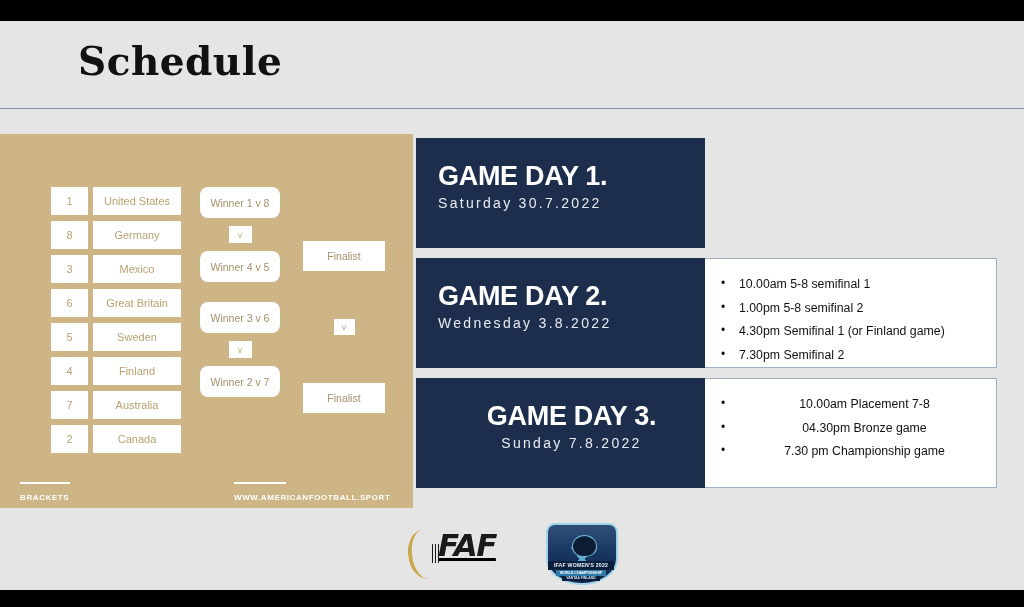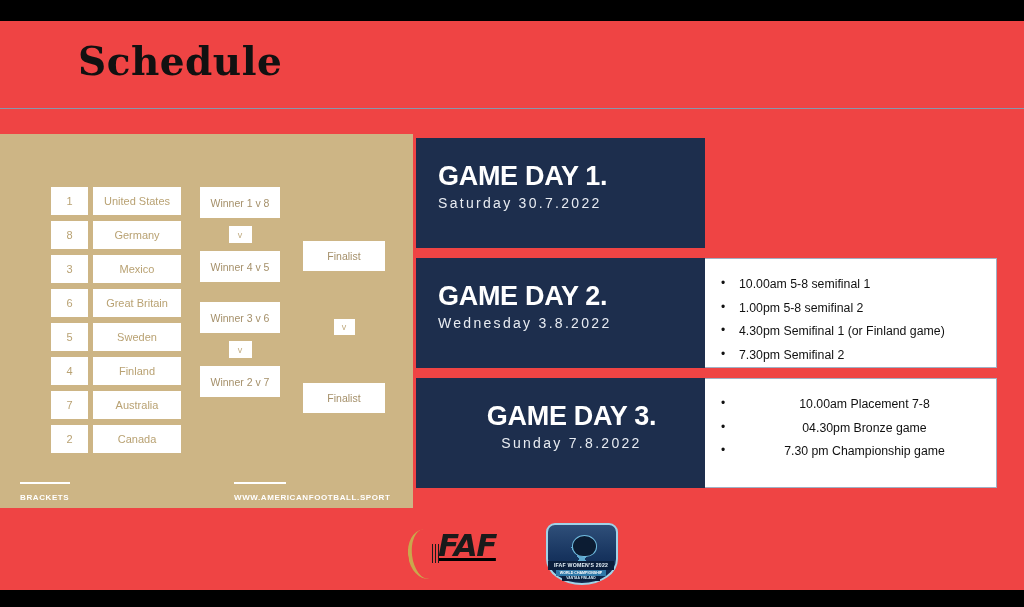--- a/index.html
+++ b/index.html
@@ -31,21 +31,21 @@
     position: absolute;
     left: 0; top: 590px;
     width: 1024px; height: 17px;
     background: #000000;
   }
 
   .slide {
     position: absolute;
     left: 0; top: 21px;
     width: 1024px; height: 569px;
-    background: #ef4444;
+    background: #e5e5e5;
   }
 
   
   .page-title {
     position: absolute;
     left: 78px;
     top: 21px;
     font-family: "DejaVu Serif", "Liberation Serif", serif;
     font-weight: bold;
     font-size: 39px;
@@ -104,20 +104,21 @@
   }
   .win-box {
     width: 80px;
     height: 31px;
     background: #ffffff;
     display: flex;
     align-items: center;
     justify-content: center;
     font-size: 10.5px;
     color: #a5906a;
+    border-radius: 8px;
   }
   .v-box {
     width: 23px;
     height: 17px;
     background: #ffffff;
     display: flex;
     align-items: center;
     justify-content: center;
     font-size: 9px;
     color: #c0ab80;

